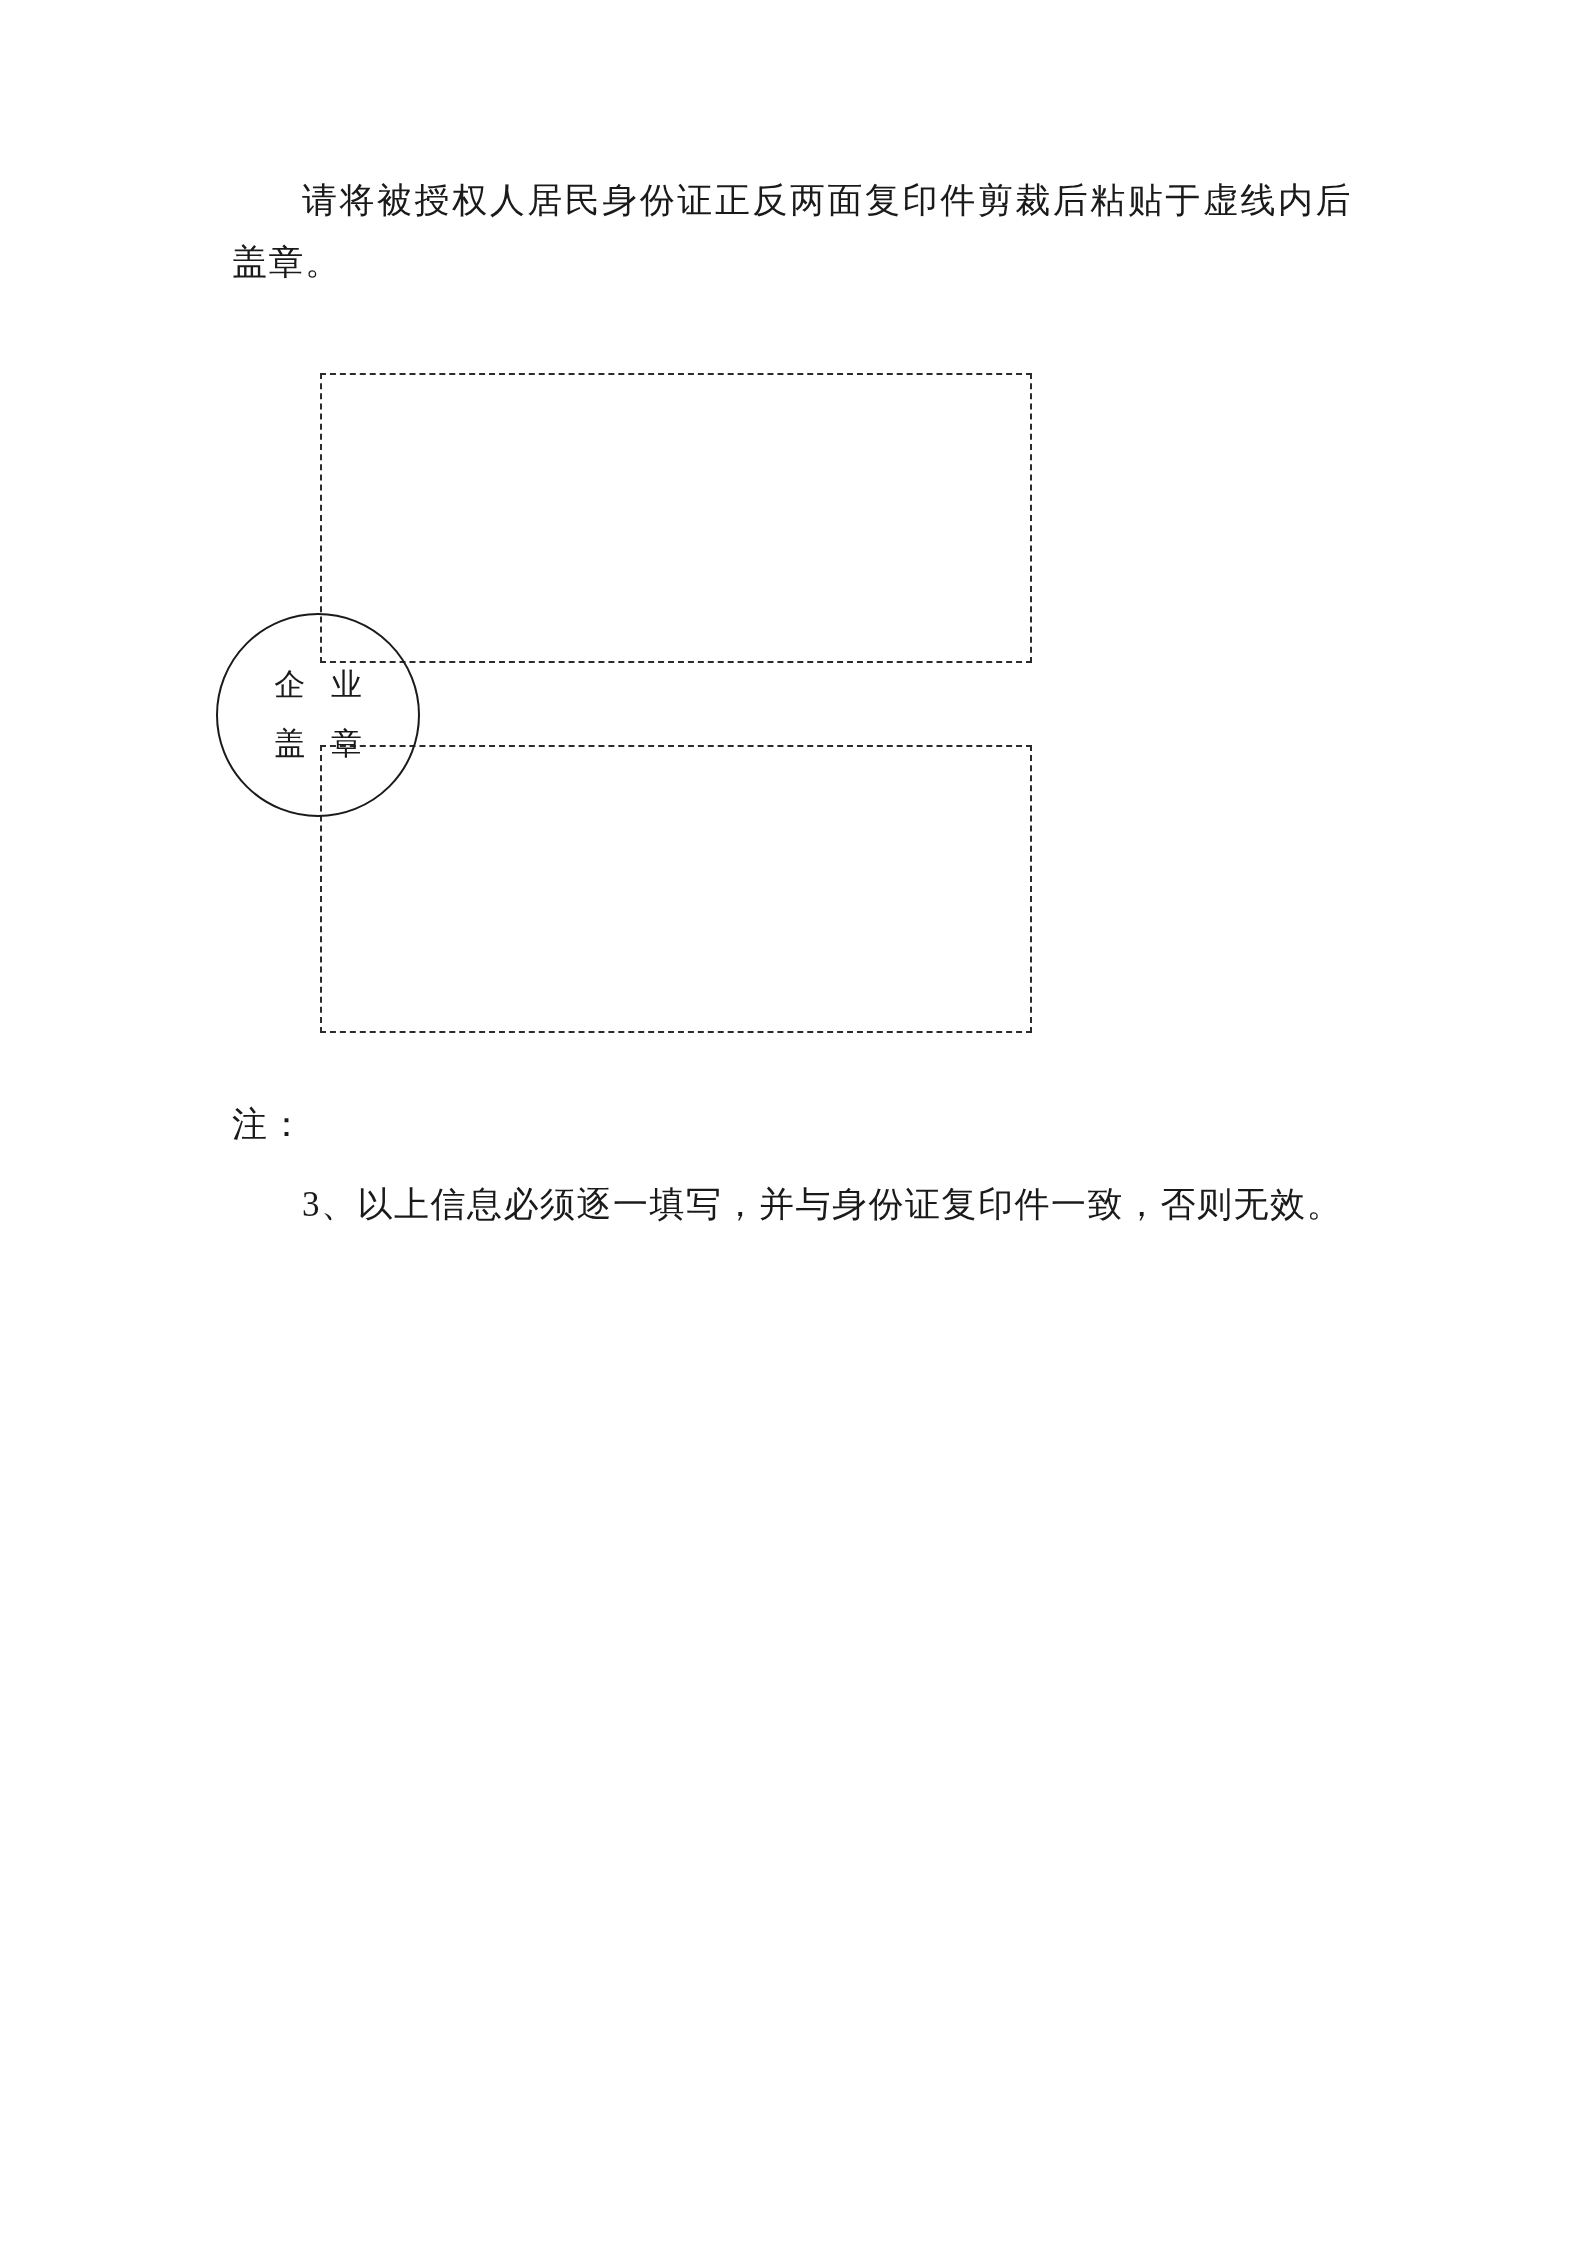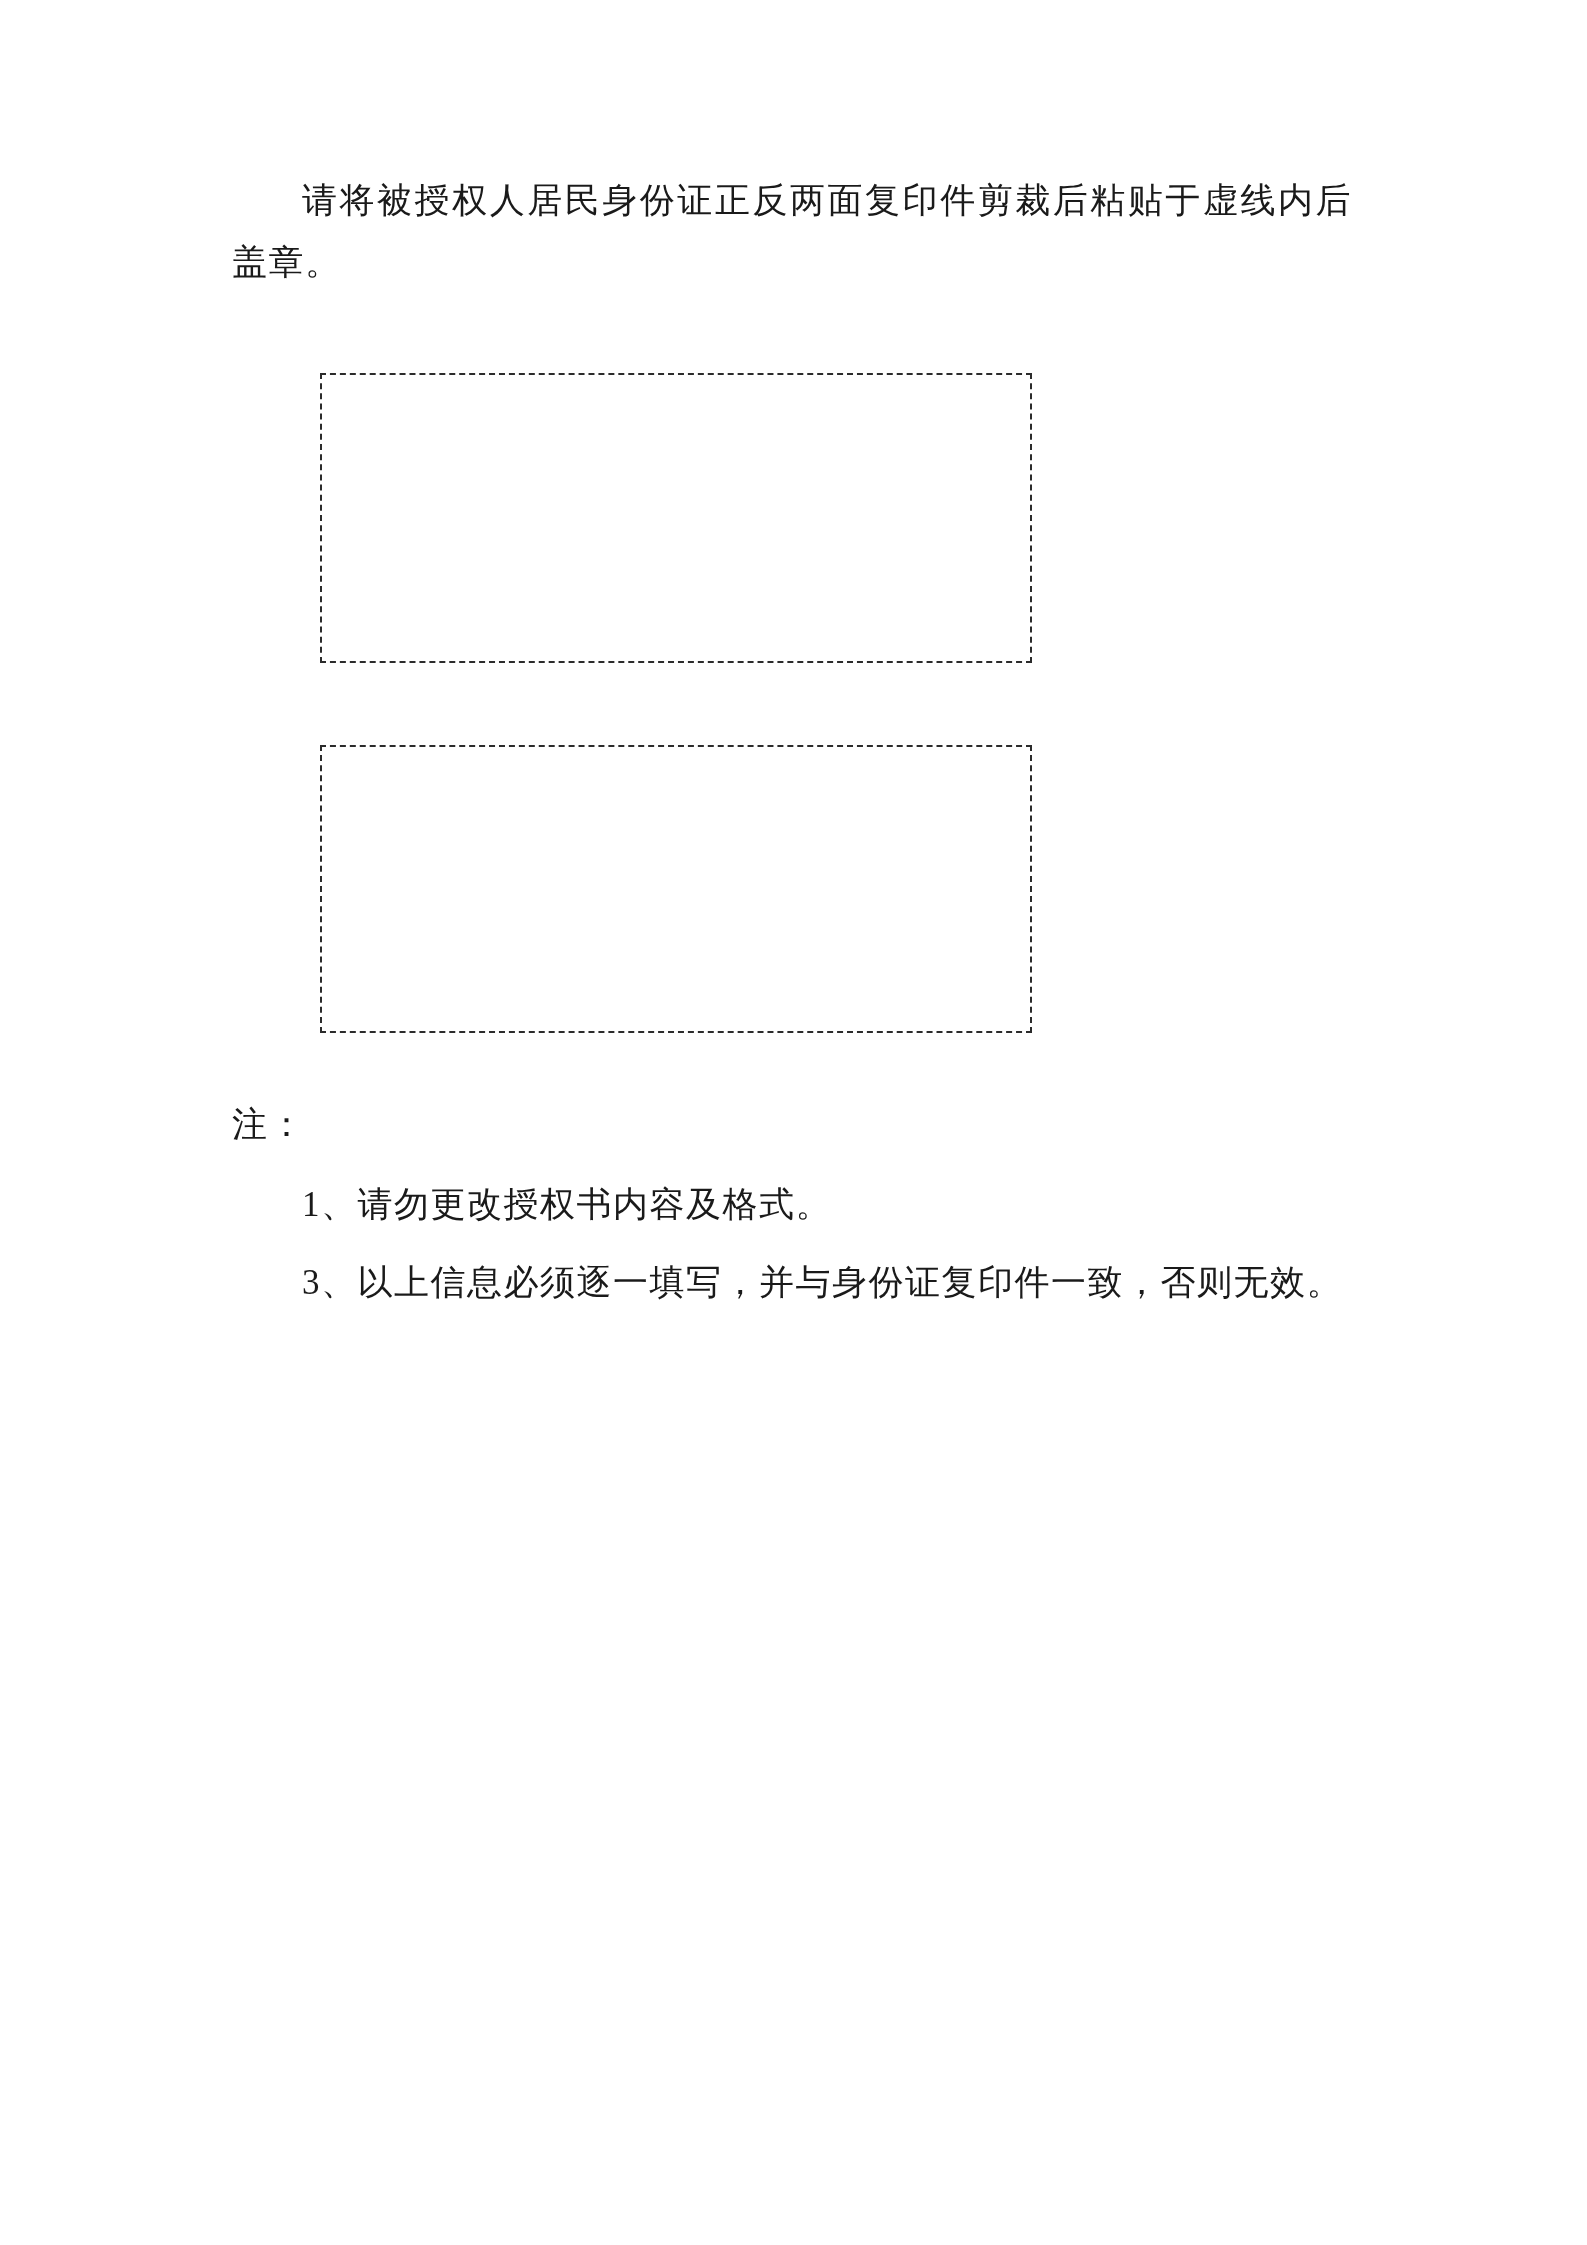--- a/index.html
+++ b/index.html
@@ -101,22 +101,25 @@
 
 <div class="page">
   <div class="content">
 
     <p class="para">请将被授权人居民身份证正反两面复印件剪裁后粘贴于虚线内后盖章。</p>
 
     <div class="paste-area">
       <div class="dashed-box top"></div>
       <div class="dashed-box bottom"></div>
 
+      <div class="stamp">
+        <div class="stamp-line">企 业</div>
+        <div class="stamp-line">盖 章</div>
+      </div>
     </div>
 
     <div class="notes">
       <p class="notes-title">注：</p>
-      <p class="note-item">1、请勿更改授权书内容及格式。</p>
       <p class="note-item">3、以上信息必须逐一填写，并与身份证复印件一致，否则无效。</p>
     </div>
 
   </div>
 </div>
 
 </body></html>

